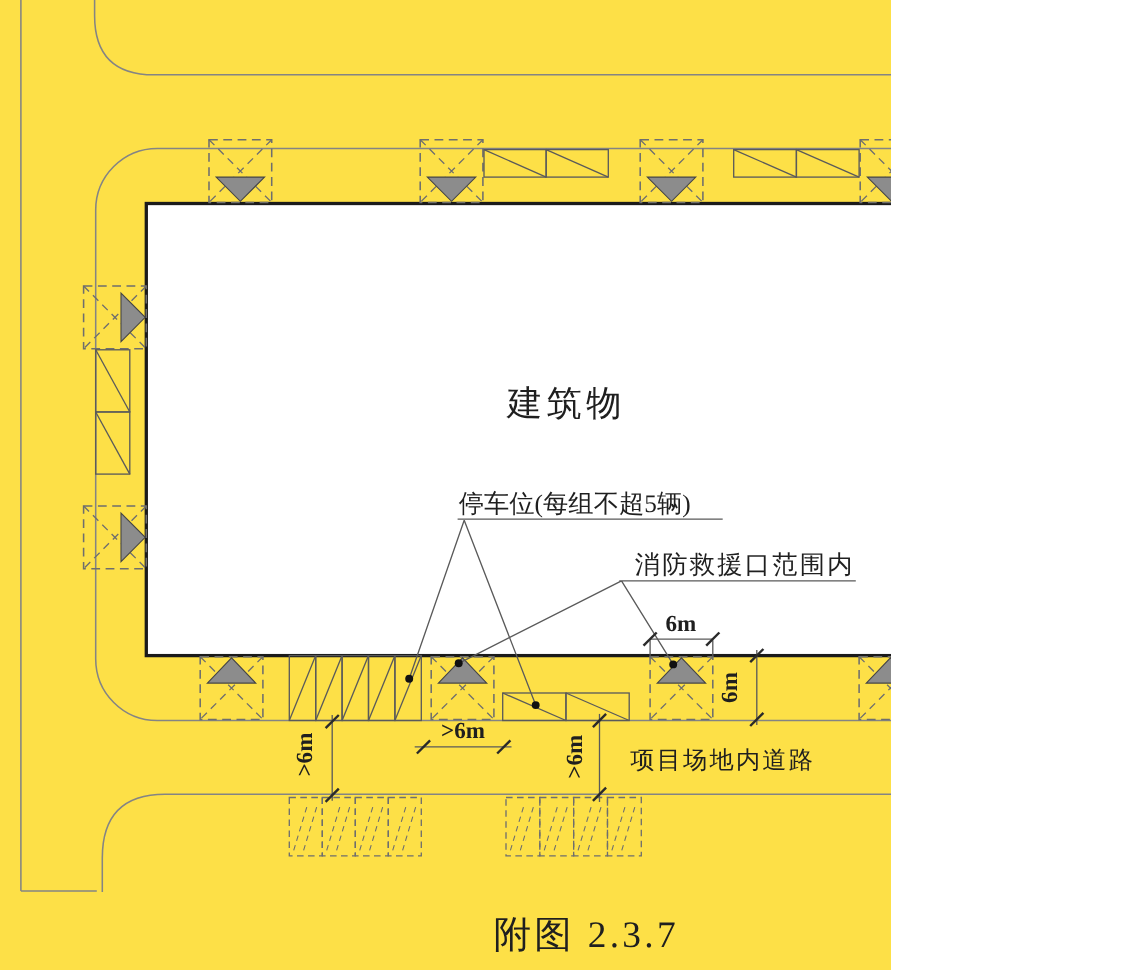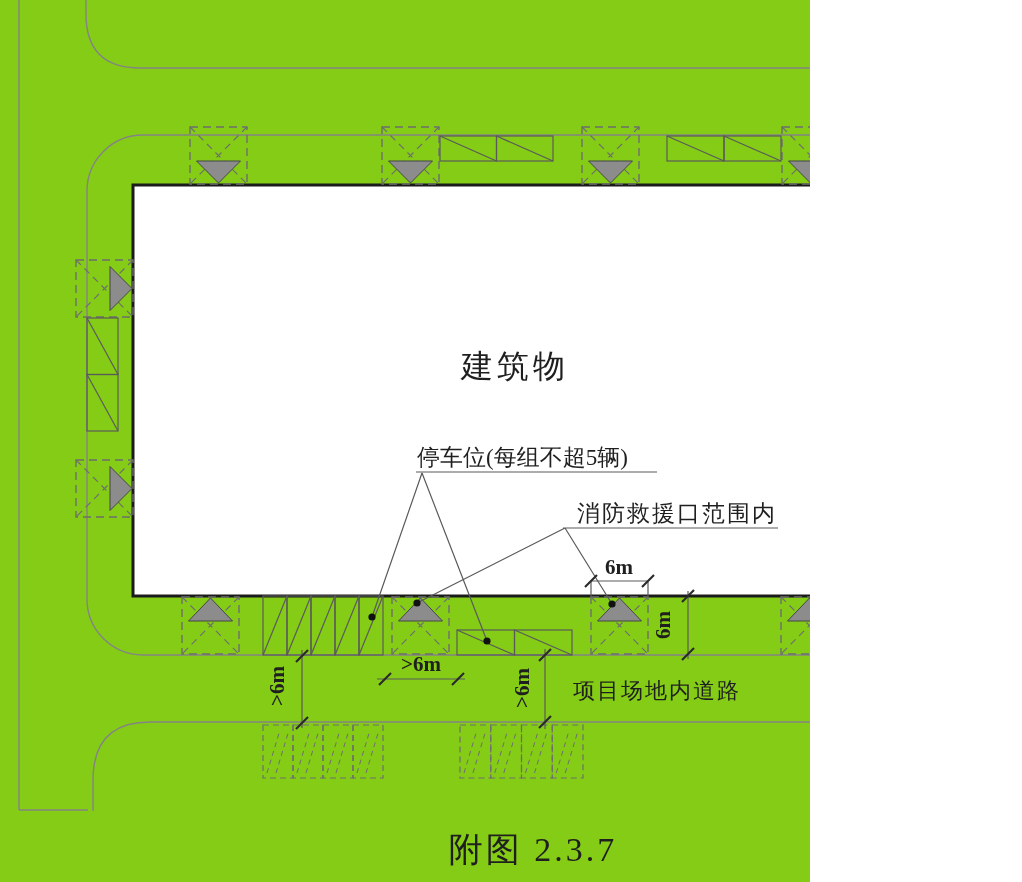--- a/index.html
+++ b/index.html
@@ -1,20 +1,20 @@
 <!DOCTYPE html>
 <html style="--road: #848484; --bld: #1b1b1b; --det: #5a5a5a; --dash: #6e6e6e; --tri: #8c8c8c; --txt: #1f1f1f;"><head>
 <meta charset="utf-8">
 <style>
   :root{
     --road:#848484; --bld:#1b1b1b; --det:#5a5a5a; --dash:#6e6e6e;
     --tri:#8c8c8c; --txt:#1f1f1f;
   }
   html,body{margin:0;padding:0;background:#ffffff;}
-  .stage{width:810px;height:882px;position:relative;background:#84cc16;overflow:hidden;}
+  .stage{width:810px;height:882px;position:relative;background:#fde047;overflow:hidden;}
   svg{display:block;}
   .road{stroke:var(--road);stroke-width:1.4;fill:none;}
   .building-rect{stroke:var(--bld);stroke-width:3;fill:#ffffff;}
   .cell{stroke:var(--det);stroke-width:1.2;fill:none;}
   .mk-sq{stroke:var(--dash);stroke-width:1.4;fill:none;stroke-dasharray:8 5;}
   .mk-x{stroke:var(--dash);stroke-width:1.2;fill:none;stroke-dasharray:7 5;}
   .mk-tri{fill:var(--tri);stroke:#454545;stroke-width:1;}
   .dash-cell{stroke:var(--dash);stroke-width:1.2;fill:none;stroke-dasharray:6 4;}
   .dash-hatch{stroke:var(--dash);stroke-width:1;fill:none;stroke-dasharray:5 4;}
   .lead{stroke:var(--det);stroke-width:1.2;fill:none;}

